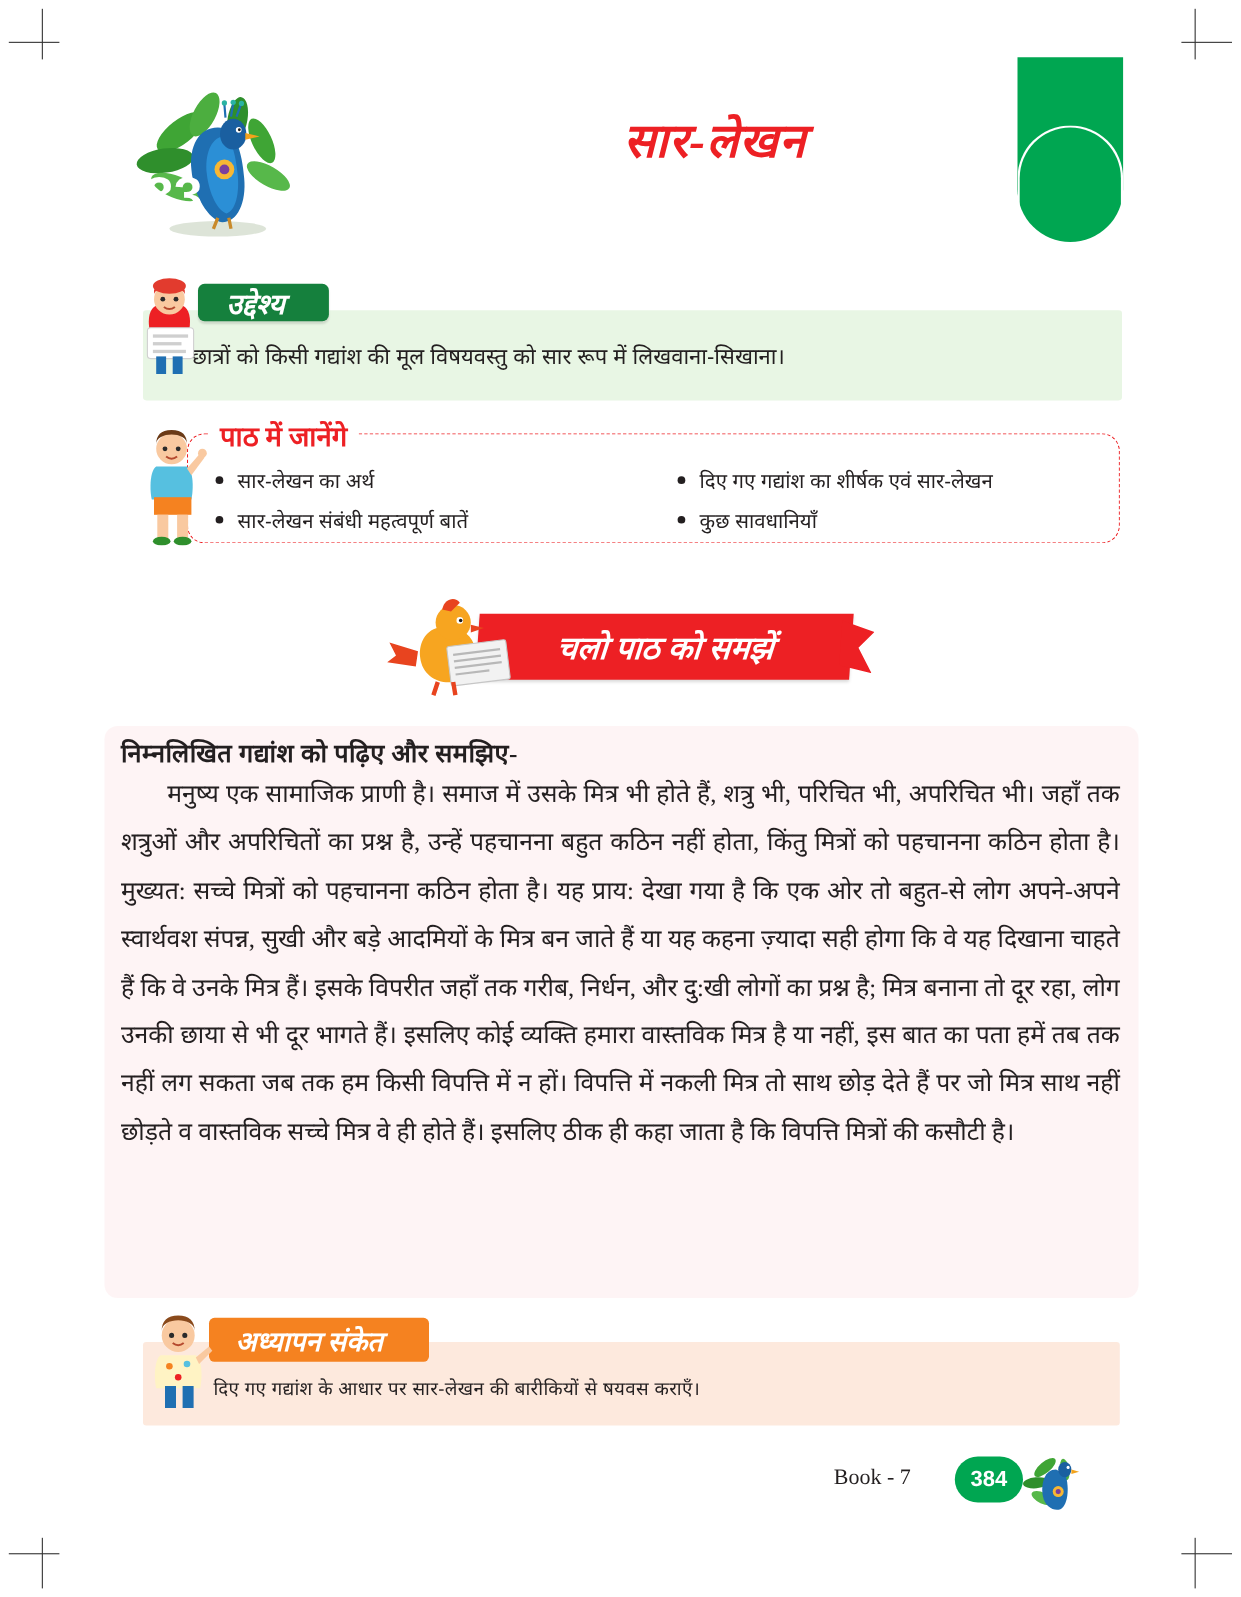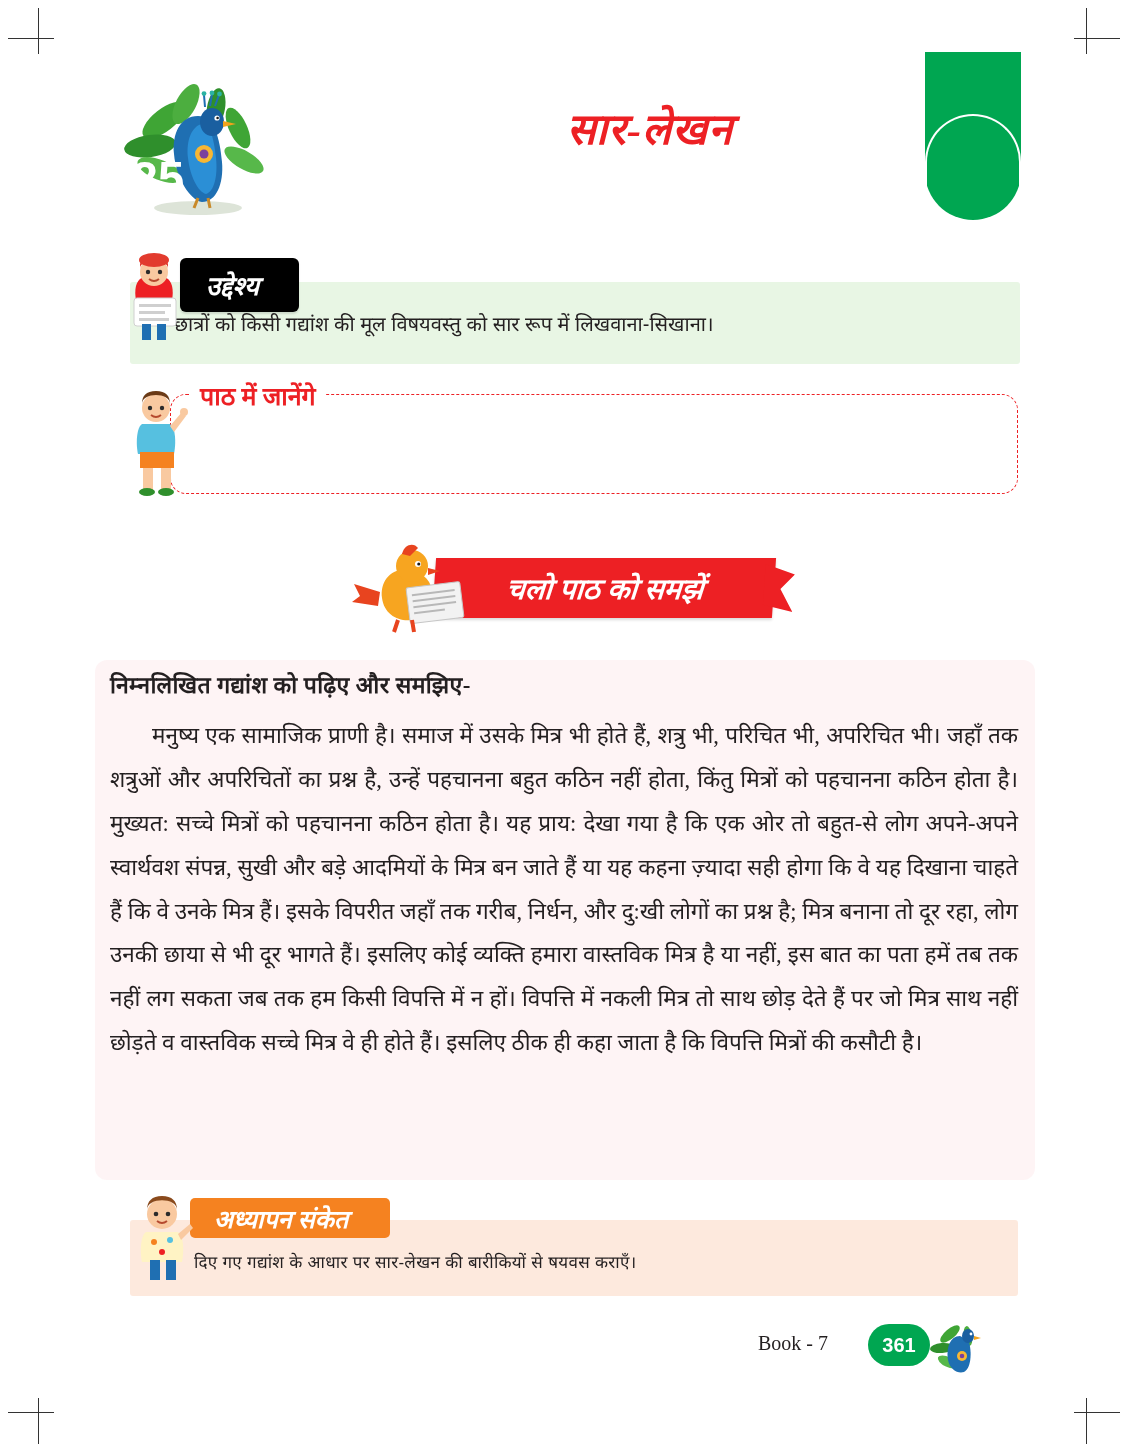--- a/index.html
+++ b/index.html
@@ -101,23 +101,23 @@
   .uddeshya-body {
     position: absolute;
     left: 18px; top: 24px;
     width: 890px; height: 82px;
     background: #e8f6e4;
     border-radius: 3px;
   }
   .uddeshya-ribbon {
     position: absolute;
     left: 68px; top: 0px;
-    height: 54px;
+    height: 34px;
     padding: 0 40px 0 26px;
-    background: #000000;
+    background: #15803d;
     border-radius: 6px;
     display: flex;
     align-items: center;
     box-shadow: 0 2px 2px rgba(0,0,0,0.12);
   }
   .uddeshya-ribbon span {
     font-family: "Liberation Serif", serif;
     font-style: italic;
     font-weight: bold;
     font-size: 26px;
@@ -249,21 +249,21 @@
   .passage {
     position: absolute;
     left: 110px; top: 668px;
     width: 908px;
   }
   .passage-heading {
     font-family: "Liberation Serif", serif;
     font-weight: bold;
     font-size: 23px;
     color: #231f20;
-    margin-bottom: 14px;
+    margin-bottom: 0;
     letter-spacing: 0.4px;
   }
   .passage-body {
     font-family: "Liberation Serif", serif;
     font-size: 22.5px;
     line-height: 1.95;
     color: #231f20;
     text-align: justify;
     text-indent: 42px;
   }
@@ -389,21 +389,21 @@
       <path d="M78 118 L74 128 M88 118 L90 128" stroke="#c98a2a" stroke-width="3"></path>
     </svg>
 
     <div class="chapter-title-wrap">
       <div class="chapter-title">सार-लेखन</div>
     </div>
 
     <div class="chapter-num-box">
       <div class="chapter-num-inner"></div>
     </div>
-    <div class="chapter-num">25</div>
+    <div class="chapter-num">33</div>
   </div>
 
   <div class="uddeshya-wrap">
     <div class="uddeshya-body"></div>
     <div class="uddeshya-ribbon">
       <span>उद्देश्य</span>
     </div>
     <div class="uddeshya-text">छात्रों को किसी गद्यांश की मूल विषयवस्तु को सार रूप में लिखवाना-सिखाना।</div>
 
     <svg class="kid-uddeshya" viewBox="0 0 66 90">
@@ -436,20 +436,34 @@
       <path d="M18 38 C12 42 12 60 14 68 L50 68 C52 58 52 42 46 38 Z" fill="#56c0e0"></path>
       <path d="M46 40 L58 26 L62 30 L50 46 Z" fill="#f9c9a0"></path>
       <circle cx="60" cy="26" r="4" fill="#f9c9a0"></circle>
       <rect x="16" y="66" width="34" height="16" fill="#f58220"></rect>
       <rect x="19" y="82" width="10" height="22" fill="#f9c9a0"></rect>
       <rect x="37" y="82" width="10" height="22" fill="#f9c9a0"></rect>
       <ellipse cx="23" cy="106" rx="8" ry="4" fill="#2f8f2c"></ellipse>
       <ellipse cx="42" cy="106" rx="8" ry="4" fill="#2f8f2c"></ellipse>
     </svg>
 
+    <div class="jaanenge-list">
+      <div class="jaanenge-col">
+        <ul>
+          <li>सार-लेखन का अर्थ</li>
+          <li>सार-लेखन संबंधी महत्वपूर्ण बातें</li>
+        </ul>
+      </div>
+      <div class="jaanenge-col">
+        <ul>
+          <li>दिए गए गद्यांश का शीर्षक एवं सार-लेखन</li>
+          <li>कुछ सावधानियाँ</li>
+        </ul>
+      </div>
+    </div>
   </div>
 
   <div class="banner-wrap">
     <div class="banner-ribbon"></div>
     <div class="banner-text">चलो पाठ को समझें</div>
 
     <svg class="bird-art" viewBox="0 0 120 95">
       <path d="M58 30 C40 28 30 42 32 58 C34 74 48 82 62 80 C76 78 84 66 82 50 C80 38 70 31 58 30 Z" fill="#f7a520"></path>
       <circle cx="62" cy="26" r="16" fill="#f7a520"></circle>
       <path d="M52 14 C54 4 64 2 68 8 L60 16 Z" fill="#e8441f"></path>
@@ -492,21 +506,21 @@
       <circle cx="40" cy="50" r="3" fill="#56c0e0"></circle>
       <circle cx="32" cy="62" r="3" fill="#ed2024"></circle>
       <path d="M48 44 L60 34 L63 38 L51 50 Z" fill="#f9c9a0"></path>
       <rect x="20" y="70" width="10" height="20" fill="#1f6fb2"></rect>
       <rect x="36" y="70" width="10" height="20" fill="#1f6fb2"></rect>
     </svg>
   </div>
 
   <div class="footer">
     <div class="footer-book">Book - 7</div>
-    <div class="footer-page">361</div>
+    <div class="footer-page">384</div>
     <svg class="footer-peacock" viewBox="0 0 58 58">
       <ellipse cx="24" cy="16" rx="12" ry="5" fill="#3fa535" transform="rotate(-40 24 16)"></ellipse>
       <ellipse cx="16" cy="30" rx="12" ry="5" fill="#2f8f2c" transform="rotate(-5 16 30)"></ellipse>
       <ellipse cx="22" cy="44" rx="11" ry="5" fill="#57b84a" transform="rotate(25 22 44)"></ellipse>
       <ellipse cx="42" cy="18" rx="10" ry="4" fill="#4cae3f" transform="rotate(-100 42 18)"></ellipse>
       <path d="M34 18 C24 18 20 30 22 42 C24 52 32 56 38 54 C46 50 46 30 42 22 Z" fill="#1f6fb2"></path>
       <circle cx="36" cy="38" r="5" fill="#f7b733"></circle>
       <circle cx="36" cy="38" r="2.3" fill="#7b3f9d"></circle>
       <ellipse cx="42" cy="18" rx="6" ry="7" fill="#1a5fa0"></ellipse>
       <circle cx="45" cy="16" r="1.4" fill="#ffffff"></circle>

